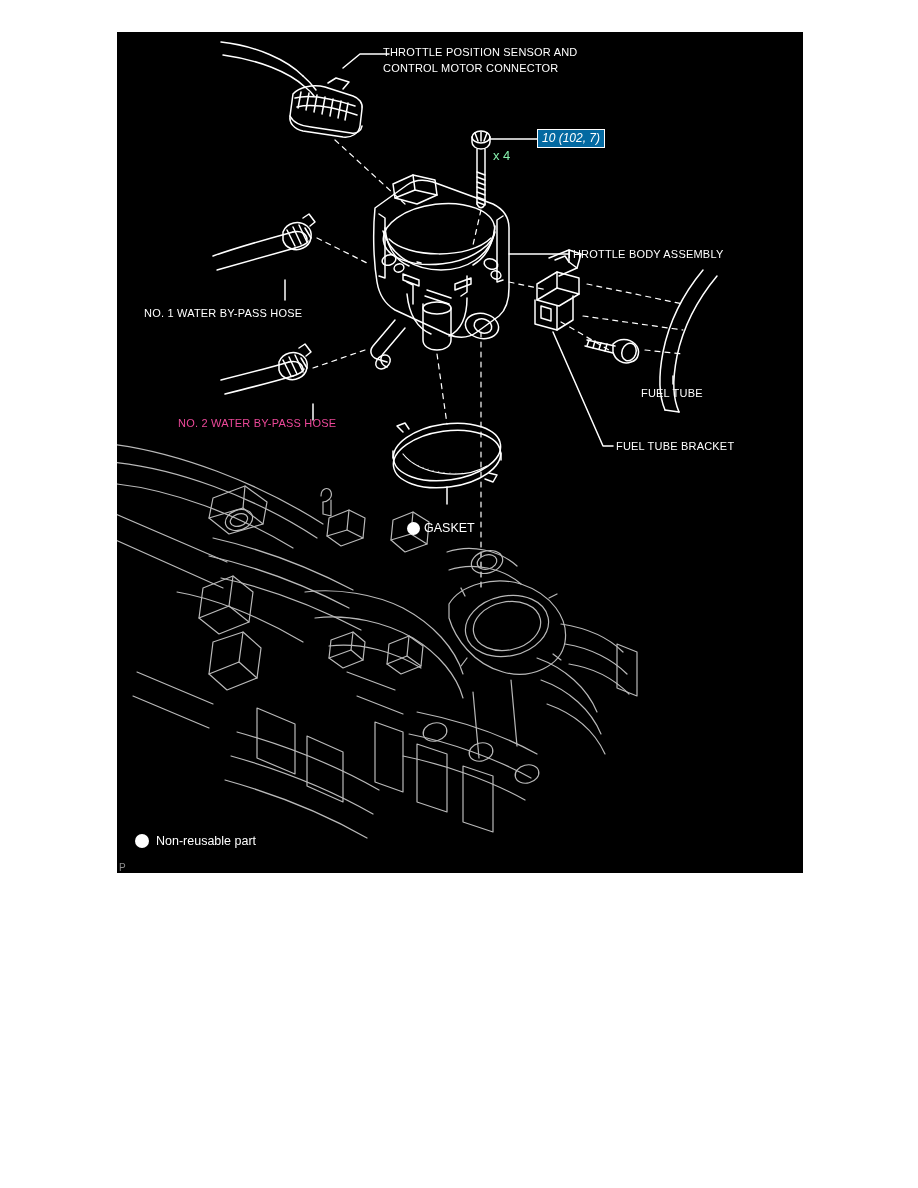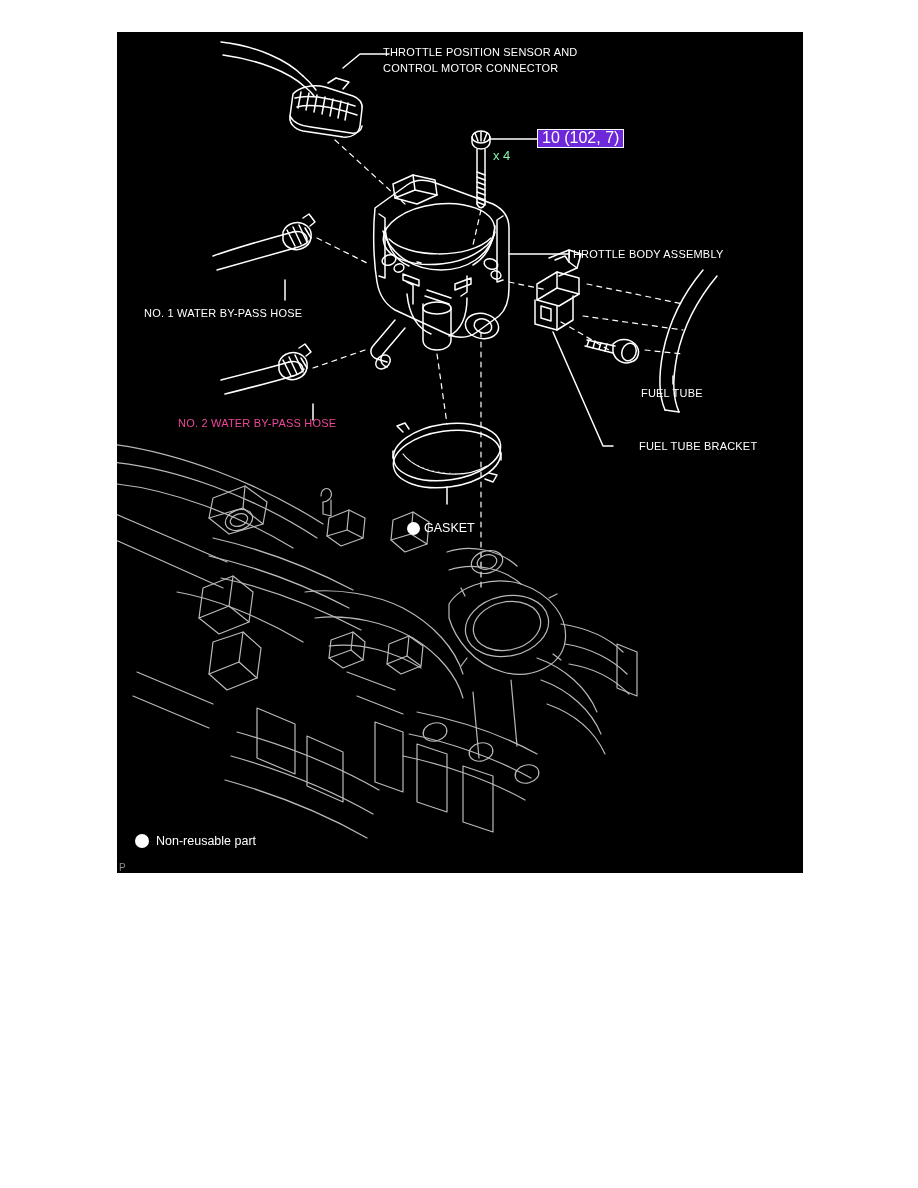--- a/index.html
+++ b/index.html
@@ -42,25 +42,26 @@
     font-size: 11px;
     letter-spacing: 0.2px;
     line-height: 16px;
     white-space: pre;
   }
   .callout.dim { color: #ec4899; }
   .torque-box {
     position: absolute;
     border: 1.5px solid #ffffff;
     color: #ffffff;
-    font-size: 16px;
+    font-size: 12px;
     padding: 1px 4px 2px 4px;
     line-height: 14px;
     white-space: nowrap;
-    background: #6d28d9;
+    background: #0369a1;
+    font-style: italic;
   }
   .legend-row {
     position: absolute;
     display: flex;
     align-items: center;
     color: #ffffff;
     font-size: 12.5px;
     white-space: nowrap;
   }
   .legend-box {
@@ -439,21 +440,21 @@
     <div class="callout" style="left:266px; top:12px;"><span>THROTTLE POSITION SENSOR AND</span><br><span>CONTROL MOTOR CONNECTOR</span></div>
 
     <div class="callout" style="left:449px; top:214px;">THROTTLE BODY ASSEMBLY</div>
 
     <div class="callout" style="left:27px; top:273px;">NO. 1 WATER BY-PASS HOSE</div>
 
     <div class="callout dim" style="left:61px; top:383px;">NO. 2 WATER BY-PASS HOSE</div>
 
     <div class="callout" style="left:524px; top:353px;">FUEL TUBE</div>
 
-    <div class="callout" style="left:499px; top:406px;margin-left:23px;">FUEL TUBE BRACKET</div>
+    <div class="callout" style="left:499px; top:406px;">FUEL TUBE BRACKET</div>
 
     <div class="gasket-label" style="left:290px; top:489px;">
       <span class="dot"></span>
         <span>GASKET</span>
     </div>
 
     <div class="torque-box" style="left:420px; top:97px;">10 (102, 7)</div>
 
     <div class="qty-label" style="left:376px; top:116px;">x 4</div>
 

